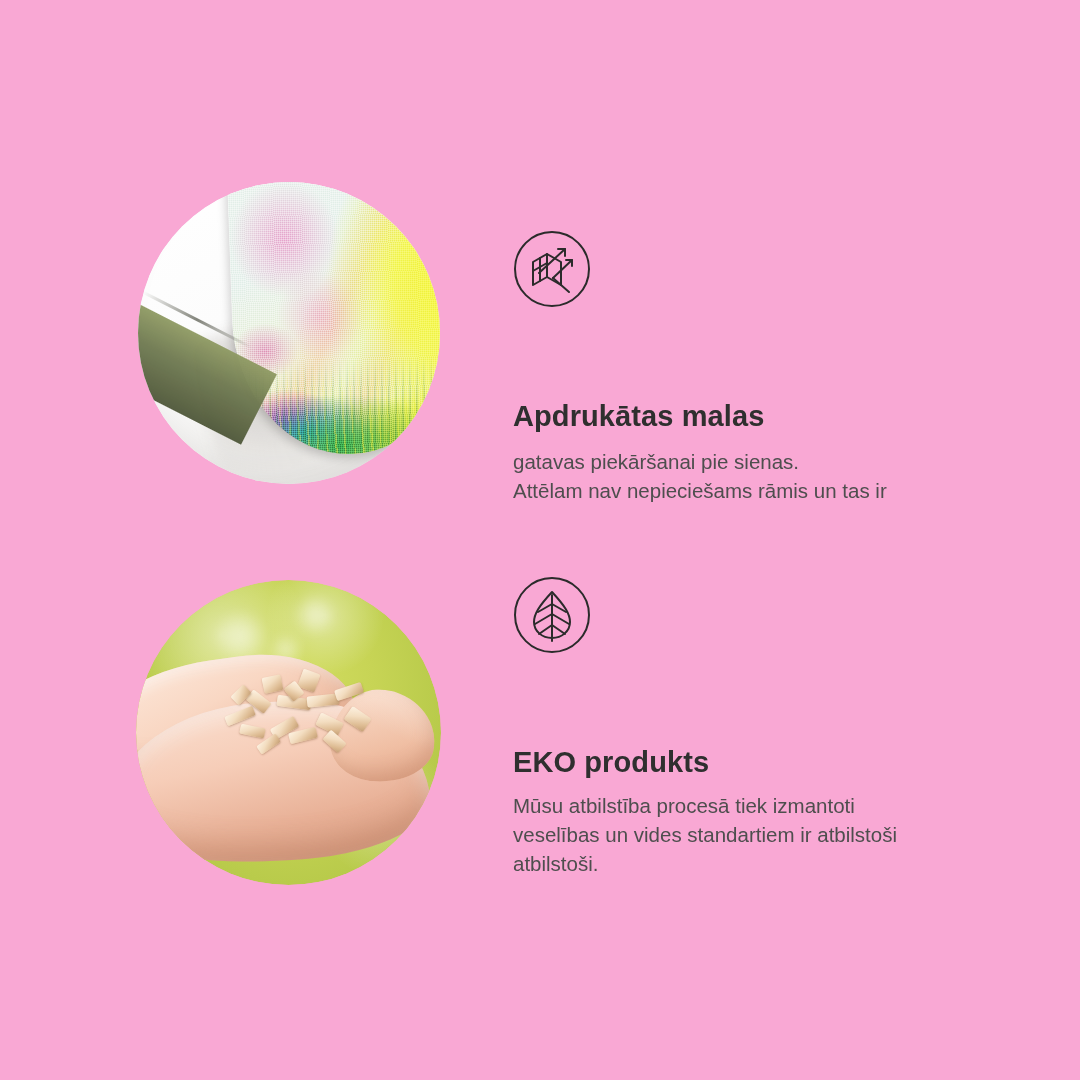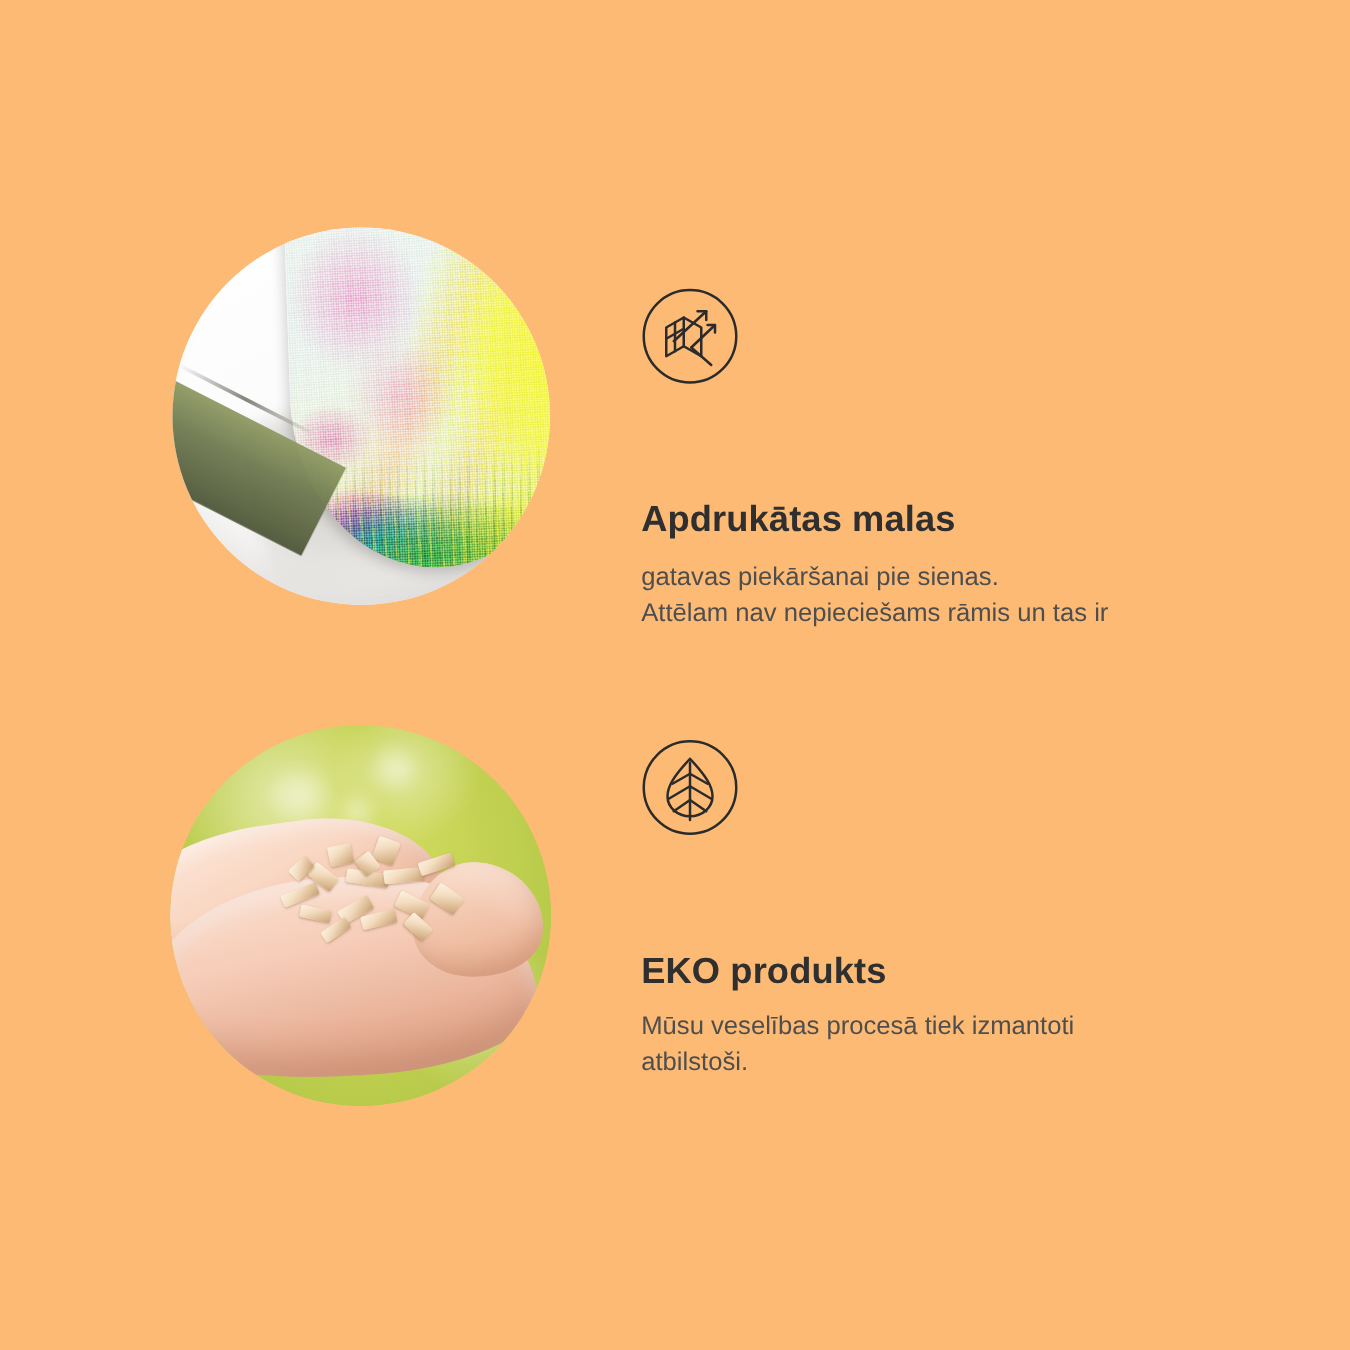--- a/index.html
+++ b/index.html
@@ -14,21 +14,21 @@
     font-family: "Liberation Sans", "DejaVu Sans", sans-serif;
     overflow: hidden;
     position: relative;
   }
 
   .page {
     position: absolute;
     inset: 0;
     width: 1080px;
     height: 1080px;
-    background: #fdba74;
+    background: #f9a8d4;
   }
 
   
   .feature {
     position: absolute;
     display: block;
   }
 
   .media {
     position: absolute;
@@ -81,21 +81,21 @@
 
   
   #feature-eco-product .media {
     left: 136px;
     top: 580px;
     width: 305px;
     height: 305px;
   }
   #feature-eco-product .content {
     left: 513px;
-    top: 591px;
+    top: 576px;
     width: 510px;
   }
   #feature-eco-product .title { margin-top: 92px; }
   #feature-eco-product .desc  { margin-top: 12px; }
 
   
   .canvas-scene {
     position: absolute;
     inset: 0;
     background:
@@ -385,19 +385,20 @@
 
           <line x1="39" y1="19" x2="39" y2="65"></line>
 
           <polyline points="25,36 39,28 53,36"></polyline>
           <polyline points="22,48 39,38 56,48"></polyline>
           <polyline points="26,58 39,49 52,58"></polyline>
         </svg>
       </span>
       <h2 class="title">EKO produkts</h2>
       <p class="desc">
-        <span class="desc-line">Mūsu veselības procesā tiek izmantoti</span>
+        <span class="desc-line">Mūsu atbilstība procesā tiek izmantoti</span>
+        <span class="desc-line">veselības un vides standartiem ir atbilstoši</span>
         <span class="desc-line">atbilstoši.</span>
       </p>
     </div>
   </section>
 
 </div>
 
 </body></html>

